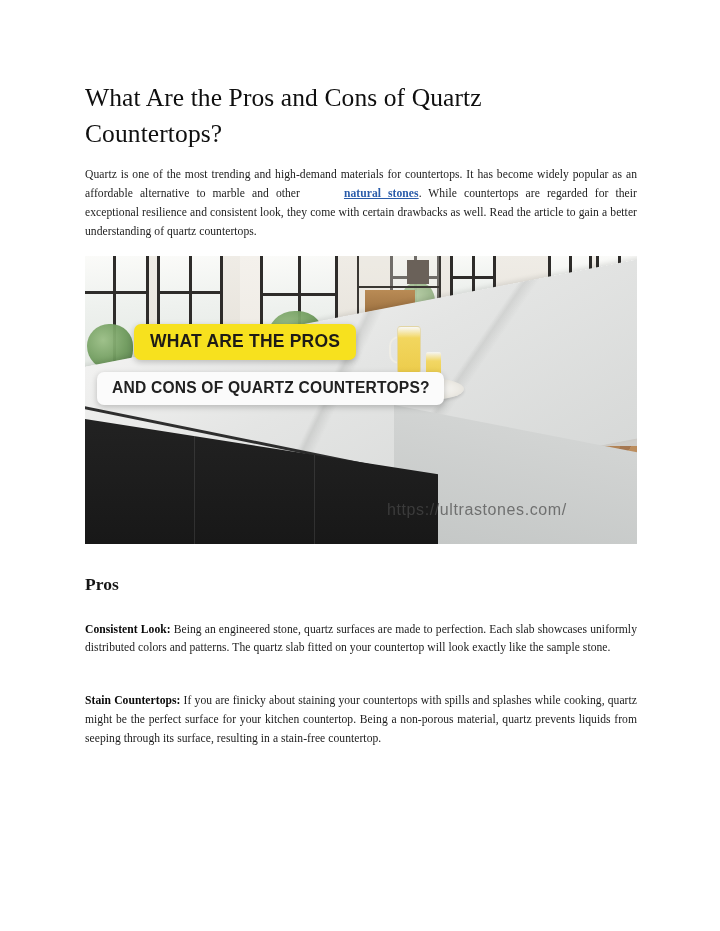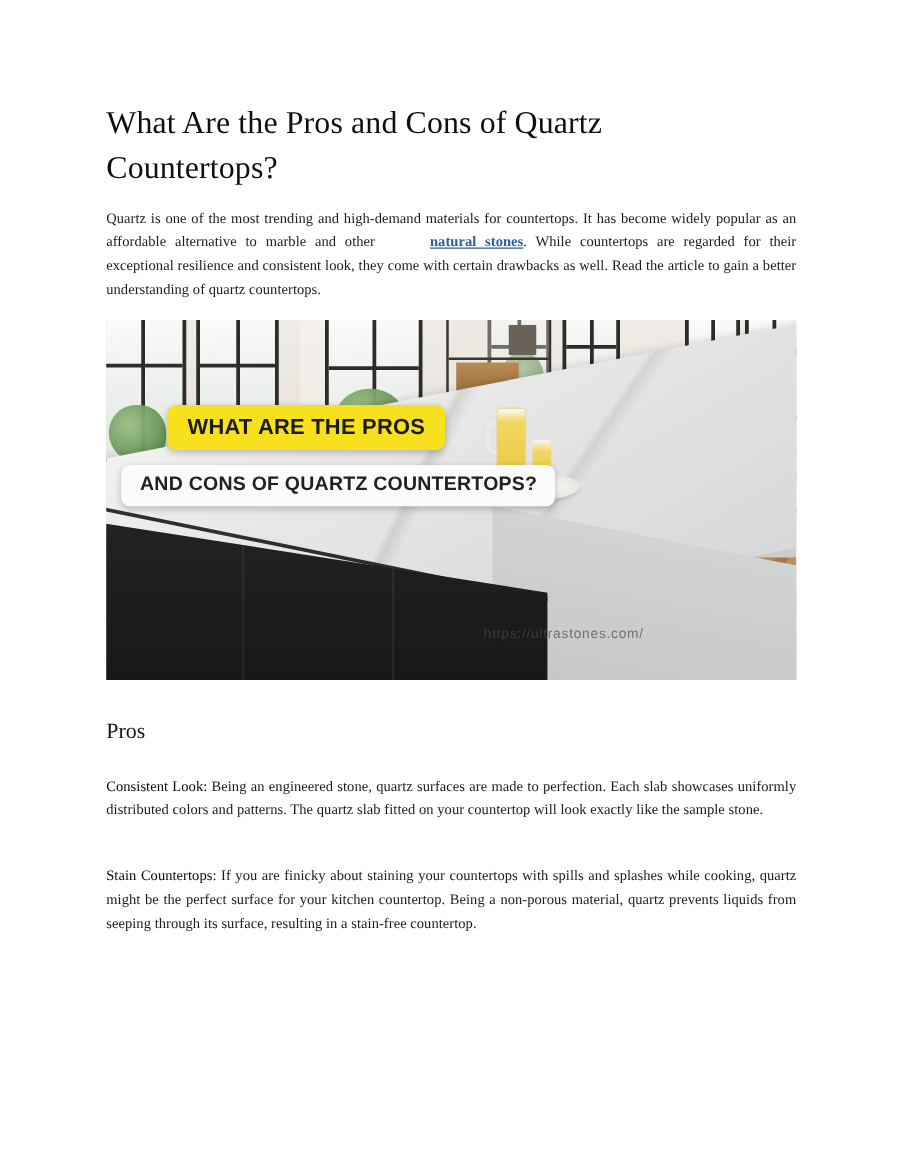--- a/index.html
+++ b/index.html
@@ -45,21 +45,21 @@
   .body-par {
     font-family: "Liberation Serif", serif;
     font-size: 11.6px;
     line-height: 1.62;
     text-align: justify;
     color: #1b1b1b;
     margin: 0;
     letter-spacing: 0.05px;
   }
   .body-par b, .lead-in {
-    font-weight: 400;
+    font-weight: 700;
     color: #080808;
   }
   .inline-link {
     color: #2a5caa;
     font-weight: 700;
     text-decoration: underline;
     cursor: pointer;
     margin-left: 37px;
   }
 
@@ -291,30 +291,30 @@
     background: #fbfbfb;
     color: #212121;
     font-size: 15.6px;
     padding: 7px 14px 8px 15px;
     border-radius: 7px;
   }
   .watermark {
     position: absolute;
     left: 302px; top: 245px;
     font-family: "Liberation Sans", sans-serif;
-    font-size: 11px;
+    font-size: 16px;
     letter-spacing: 0.6px;
     color: rgba(72,72,72,.70);
   }
 
   
   .section-head {
     font-family: "Liberation Serif", serif;
     font-size: 17.5px;
-    font-weight: 400;
+    font-weight: 700;
     color: #151515;
     margin: 30px 0 0 0;
   }
   .gap-lg { height: 26px; }
   .gap-md { height: 17px; }
 </style>
 </head>
 <body>
 
 <div class="page">

